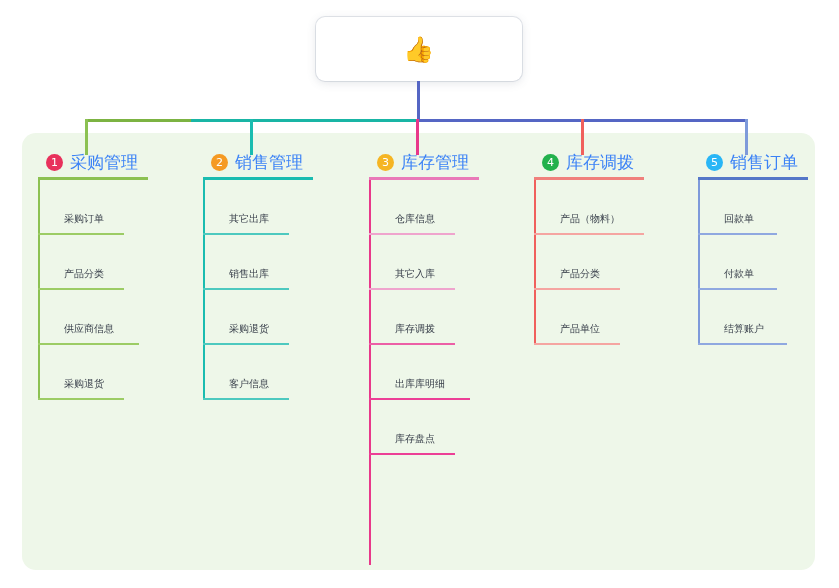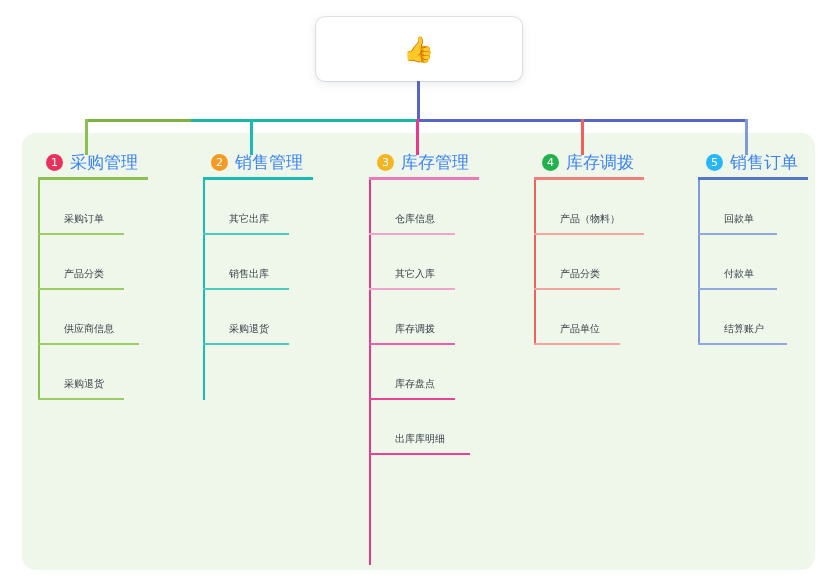--- a/index.html
+++ b/index.html
@@ -190,20 +190,24 @@
         <span class="leaf-rule" style="width:86px; background:#4dc9bf;"></span>
       </div>
       <div class="leaf">
         <span class="leaf-text">销售出库</span>
         <span class="leaf-rule" style="width:86px; background:#4dc9bf;"></span>
       </div>
       <div class="leaf">
         <span class="leaf-text">采购退货</span>
         <span class="leaf-rule" style="width:86px; background:#4dc9bf;"></span>
       </div>
+      <div class="leaf">
+        <span class="leaf-text">客户信息</span>
+        <span class="leaf-rule" style="width:86px; background:#4dc9bf;"></span>
+      </div>
     </div>
   </div>
 
   <div class="column" style="left:369px; width:110px;">
     <div class="col-head">
       <span class="badge" style="background:#f5b523;">3</span>
       <span class="col-title">库存管理</span>
       <span class="head-rule" style="width:110px; background:#e979b8;"></span>
     </div>
     <div class="leaf-wrap">
@@ -214,26 +218,26 @@
       </div>
       <div class="leaf">
         <span class="leaf-text">其它入库</span>
         <span class="leaf-rule" style="width:86px; background:#efa4cd;"></span>
       </div>
       <div class="leaf">
         <span class="leaf-text">库存调拨</span>
         <span class="leaf-rule" style="width:86px; background:#ec5fa6;"></span>
       </div>
       <div class="leaf">
+        <span class="leaf-text">出库库明细</span>
+        <span class="leaf-rule" style="width:101px; background:#ec3f96;"></span>
+      </div>
+      <div class="leaf">
         <span class="leaf-text">库存盘点</span>
         <span class="leaf-rule" style="width:86px; background:#ec3f96;"></span>
-      </div>
-      <div class="leaf">
-        <span class="leaf-text">出库库明细</span>
-        <span class="leaf-rule" style="width:101px; background:#ec3f96;"></span>
       </div>
     </div>
   </div>
 
   <div class="column" style="left:534px; width:110px;">
     <div class="col-head">
       <span class="badge" style="background:#22b14c;">4</span>
       <span class="col-title">库存调拨</span>
       <span class="head-rule" style="width:110px; background:#f0807c;"></span>
     </div>

